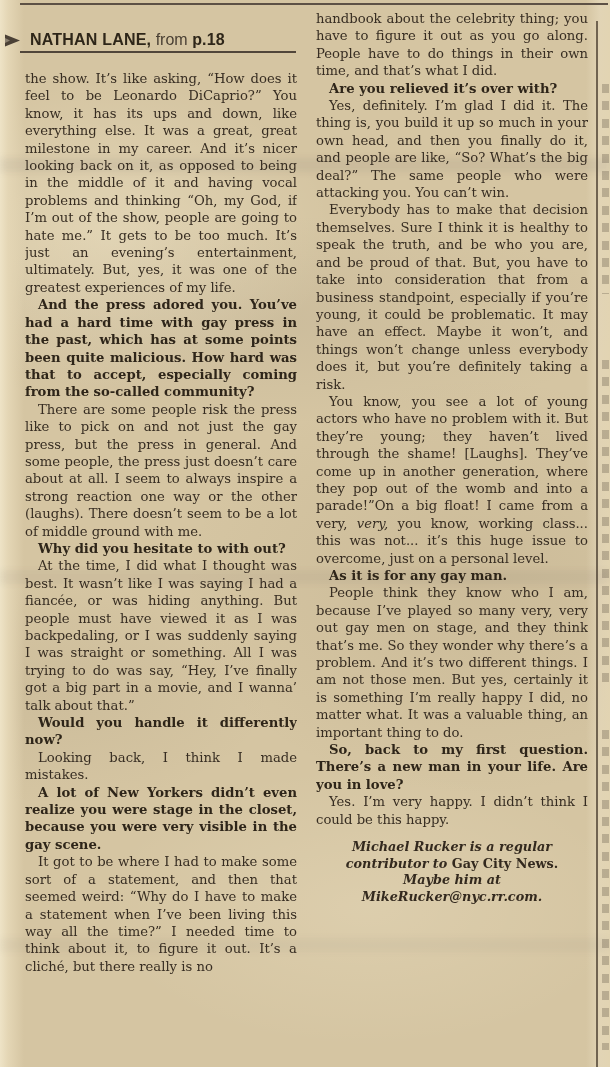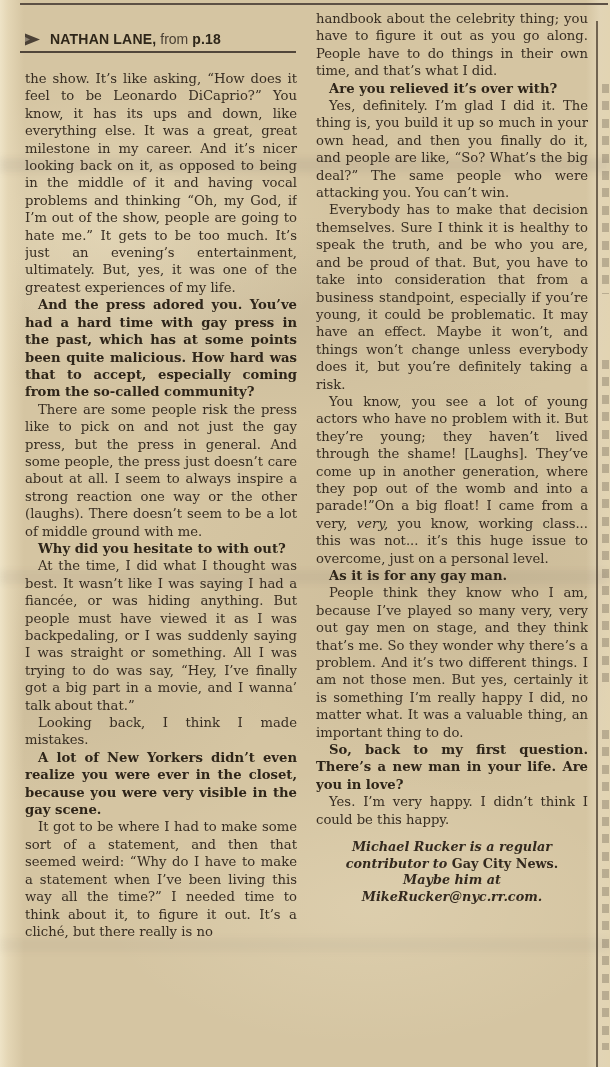--- a/index.html
+++ b/index.html
@@ -14,22 +14,22 @@
       radial-gradient(ellipse 320px 220px at 18% 22%,rgba(255,248,224,0.30),transparent 70%),
       radial-gradient(ellipse 420px 300px at 78% 55%,rgba(120,100,70,0.10),transparent 70%),
       radial-gradient(ellipse 500px 150px at 45% 30%,rgba(125,115,105,0.10),transparent 70%),
       radial-gradient(ellipse 380px 200px at 60% 85%,rgba(255,246,222,0.18),transparent 70%),
       radial-gradient(ellipse 300px 160px at 10% 65%,rgba(110,95,75,0.08),transparent 70%);
     font-family:"DejaVu Serif", serif;
     color:#372d22;
   }
   .smudge{position:absolute;left:0;right:0;height:14px;background:rgba(105,100,95,0.10);filter:blur(3px);pointer-events:none;}
   .top-rule{position:absolute;left:20px;top:3px;width:588px;height:2px;background:#5d5145;}
-  .kicker{position:absolute;left:24px;top:31px;display:flex;align-items:center;gap:9px;
-    font-family:"Liberation Sans", sans-serif;font-size:14px;color:#2e2archive619;}
+  .kicker{position:absolute;left:4px;top:31px;display:flex;align-items:center;gap:9px;
+    font-family:"Liberation Sans", sans-serif;font-size:16px;color:#2e2archive619;}
   .kicker{color:#2e2619;}
   .kicker b{font-weight:bold;letter-spacing:0.2px;}
   .kicker .lite{font-weight:normal;color:#4a4034;}
   .kicker-underline{position:absolute;left:20px;top:51px;width:276px;height:2px;background:#51463a;}
   .col{position:absolute;width:272px;font-size:13.2px;line-height:17.4px;}
   .col-left{left:25px;top:70px;height:997px;overflow:hidden;}
   .col-right{left:316px;top:10px;height:1040px;overflow:hidden;}
   p{margin:0;text-align:justify;}
   p.q{font-weight:bold;margin-top:0;text-indent:13px;color:#2e2519;}
   p.a{text-indent:13px;}
@@ -72,22 +72,23 @@
     </span>
   </div>
   <div class="kicker-underline"></div>
 
   <div class="col col-left">
     <p class="cont">the show. It’s like asking, “How does it feel to be Leonardo DiCaprio?” You know, it has its ups and down, like everything else. It was a great, great milestone in my career. And it’s nicer looking back on it, as opposed to being in the middle of it and having vocal problems and thinking “Oh, my God, if I’m out of the show, people are going to hate me.” It gets to be too much. It’s just an evening’s entertainment, ultimately. But, yes, it was one of the greatest experiences of my life.</p>
     <p class="q">And the press adored you. You’ve had a hard time with gay press in the past, which has at some points been quite malicious. How hard was that to accept, especially coming from the so-called community?</p>
     <p class="a">There are some people risk the press like to pick on and not just the gay press, but the press in general. And some people, the press just doesn’t care about at all. I seem to always inspire a strong reaction one way or the other (laughs). There doesn’t seem to be a lot of middle ground with me.</p>
     <p class="q">Why did you hesitate to with out?</p>
     <p class="a">At the time, I did what I thought was best. It wasn’t like I was saying I had a fiancée, or was hiding anything. But people must have viewed it as I was backpedaling, or I was suddenly saying I was straight or something. All I was trying to do was say, “Hey, I’ve finally got a big part in a movie, and I wanna’ talk about that.”</p>
+    <p class="q">Would you handle it differently now?</p>
     <p class="a">Looking back, I think I made mistakes.</p>
-    <p class="q">A lot of New Yorkers didn’t even realize you were ever in the closet, because you were very visible in the gay scene.</p>
+    <p class="q">A lot of New Yorkers didn’t even realize you were stage in the closet, because you were very visible in the gay scene.</p>
     <p class="a">It got to be where I had to make some sort of a statement, and then that seemed weird: “Why do I have to make a statement when I’ve been living this way all the time?” I needed time to think about it, to figure it out. It’s a cliché, but there really is no</p>
   </div>
 
   <div class="col col-right">
     <p class="cont">handbook about the celebrity thing; you have to figure it out as you go along. People have to do things in their own time, and that’s what I did.</p>
     <p class="q">Are you relieved it’s over with?</p>
     <p class="a">Yes, definitely. I’m glad I did it. The thing is, you build it up so much in your own head, and then you finally do it, and people are like, “So? What’s the big deal?” The same people who were attacking you. You can’t win.</p>
     <p class="a">Everybody has to make that decision themselves. Sure I think it is healthy to speak the truth, and be who you are, and be proud of that. But, you have to take into consideration that from a business standpoint, especially if you’re young, it could be problematic. It may have an effect. Maybe it won’t, and things won’t change unless everybody does it, but you’re definitely taking a risk.</p>
     <p class="a"><span>You know, you see a lot of young actors who have no problem with it. But they’re young; they haven’t lived through the shame! [Laughs]. They’ve come up in another generation, where they pop out of the womb and into a parade!”On a big float! I came from a very, </span><span class="it">very,</span><span> you know, working class... this was not... it’s this huge issue to overcome, just on a personal level.</span></p>
     <p class="q">As it is for any gay man.</p>

